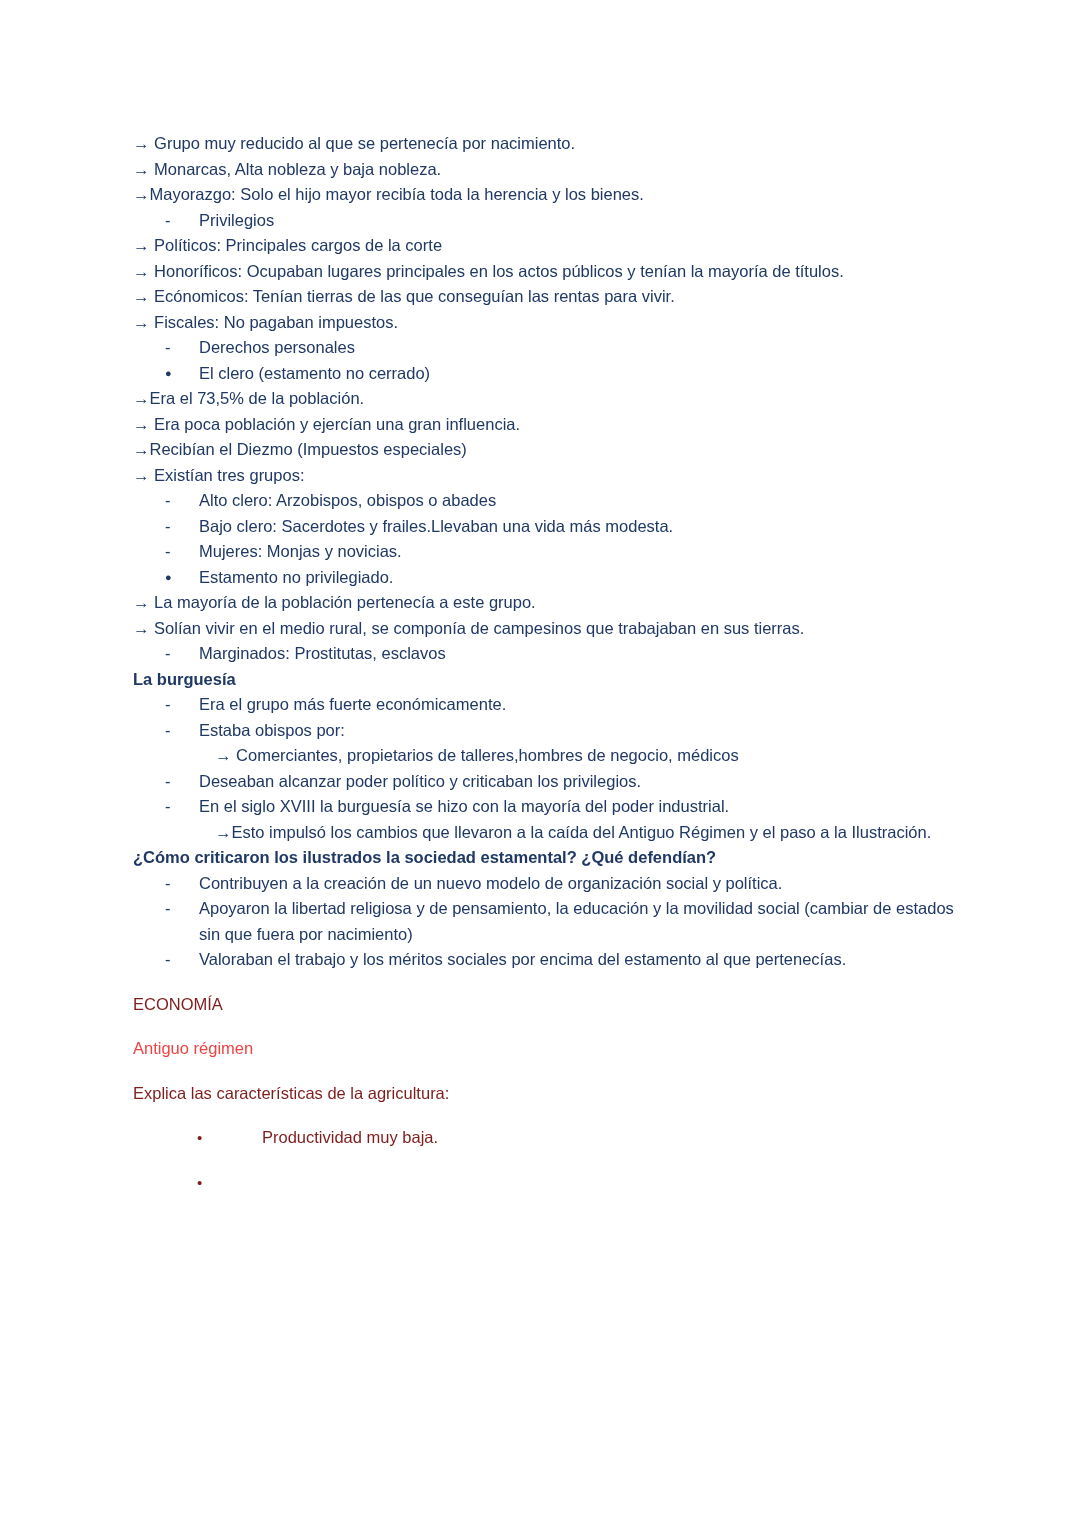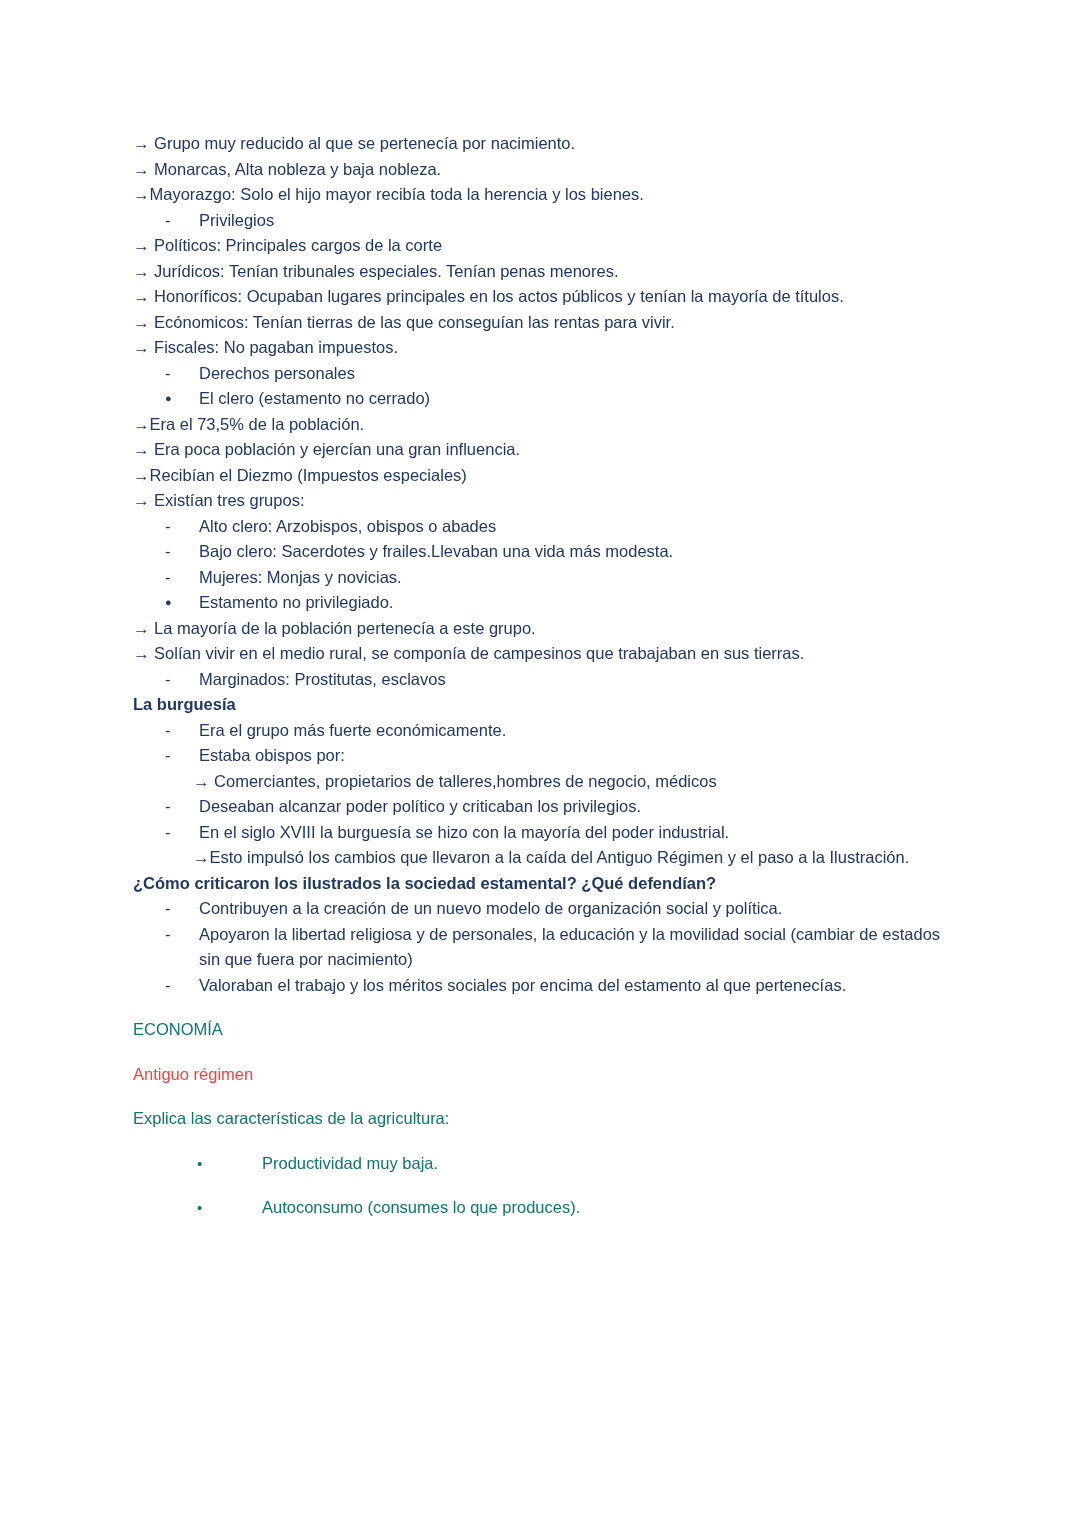--- a/index.html
+++ b/index.html
@@ -28,40 +28,39 @@
   .has-marker { display: flex; align-items: flex-start; }
   .m-dash, .m-bullet { padding-left: 32px; }
   .m-dash .marker, .m-bullet .marker { flex: 0 0 34px; }
   .m-smallbullet { padding-left: 64px; }
   .m-smallbullet .marker { flex: 0 0 65px; }
   .marker { display: inline-block; }
   .mk-bullet { font-size: 11px; line-height: 25.5px; }
   .mk-smallbullet { font-size: 15px; line-height: 25.5px; }
   .txt { flex: 1 1 auto; }
   .bold { font-weight: 700; }
-  .ind-1 { margin-left: 60px; }
+  .ind-1 { margin-left: 82px; }
   .gap-1 { }
   .gap-2 { margin-top: 19px; }
-  .c-accent { color: #0f766e; }
+  .c-accent { color: #7f1d1d; }
   .c-dark { color: #ef4444; }
 </style>
 </head>
 <body>
 
 <div class="doc">
   <div class="doc-body">
       <div class="line">→ Grupo muy reducido al que se pertenecía por nacimiento.</div>
       <div class="line">→ Monarcas, Alta nobleza y baja nobleza.</div>
       <div class="line">→Mayorazgo: Solo el hijo mayor recibía toda la herencia y los bienes.</div>
       <div class="line has-marker m-dash">
         <span class="marker mk-dash">-</span>
         <span class="txt">Privilegios</span>
       </div>
       <div class="line">→ Políticos: Principales cargos de la corte</div>
-      <div class="line">→ Jurídicos: Tenían tribunales especiales. Tenían penas menores.</div>
       <div class="line">→ Honoríficos: Ocupaban lugares principales en los actos públicos y tenían la mayoría de títulos.</div>
       <div class="line">→ Ecónomicos: Tenían tierras de las que conseguían las rentas para vivir.</div>
       <div class="line">→ Fiscales: No pagaban impuestos.</div>
       <div class="line has-marker m-dash">
         <span class="marker mk-dash">-</span>
         <span class="txt">Derechos personales</span>
       </div>
       <div class="line has-marker m-bullet">
         <span class="marker mk-bullet">●</span>
         <span class="txt">El clero (estamento no cerrado)</span>
@@ -111,31 +110,30 @@
         <span class="txt">En el siglo XVIII la burguesía se hizo con la mayoría del poder industrial.</span>
       </div>
       <div class="line ind-1">→Esto impulsó los cambios que llevaron a la caída del Antiguo Régimen y el paso a la Ilustración.</div>
       <div class="line bold gap-1">¿Cómo criticaron los ilustrados la sociedad estamental? ¿Qué defendían?</div>
       <div class="line has-marker m-dash">
         <span class="marker mk-dash">-</span>
         <span class="txt">Contribuyen a la creación de un nuevo modelo de organización social y política.</span>
       </div>
       <div class="line has-marker m-dash">
         <span class="marker mk-dash">-</span>
-        <span class="txt">Apoyaron la libertad religiosa y de personales, la educación y la movilidad social (cambiar de estados sin que fuera por nacimiento)</span>
+        <span class="txt">Apoyaron la libertad religiosa y de pensamiento, la educación y la movilidad social (cambiar de estados sin que fuera por nacimiento)</span>
       </div>
       <div class="line has-marker m-dash">
         <span class="marker mk-dash">-</span>
         <span class="txt">Valoraban el trabajo y los méritos sociales por encima del estamento al que pertenecías.</span>
       </div>
       <div class="line gap-2 c-accent">ECONOMÍA</div>
       <div class="line gap-2 c-dark">Antiguo régimen</div>
       <div class="line gap-2 c-accent">Explica las características de la agricultura:</div>
       <div class="line has-marker m-smallbullet gap-2 c-accent">
         <span class="marker mk-smallbullet">•</span>
         <span class="txt">Productividad muy baja.</span>
       </div>
       <div class="line has-marker m-smallbullet gap-2 c-accent">
         <span class="marker mk-smallbullet">•</span>
-        <span class="txt">Autoconsumo (consumes lo que produces).</span>
       </div>
     </div>
 </div>
 
 </body></html>

